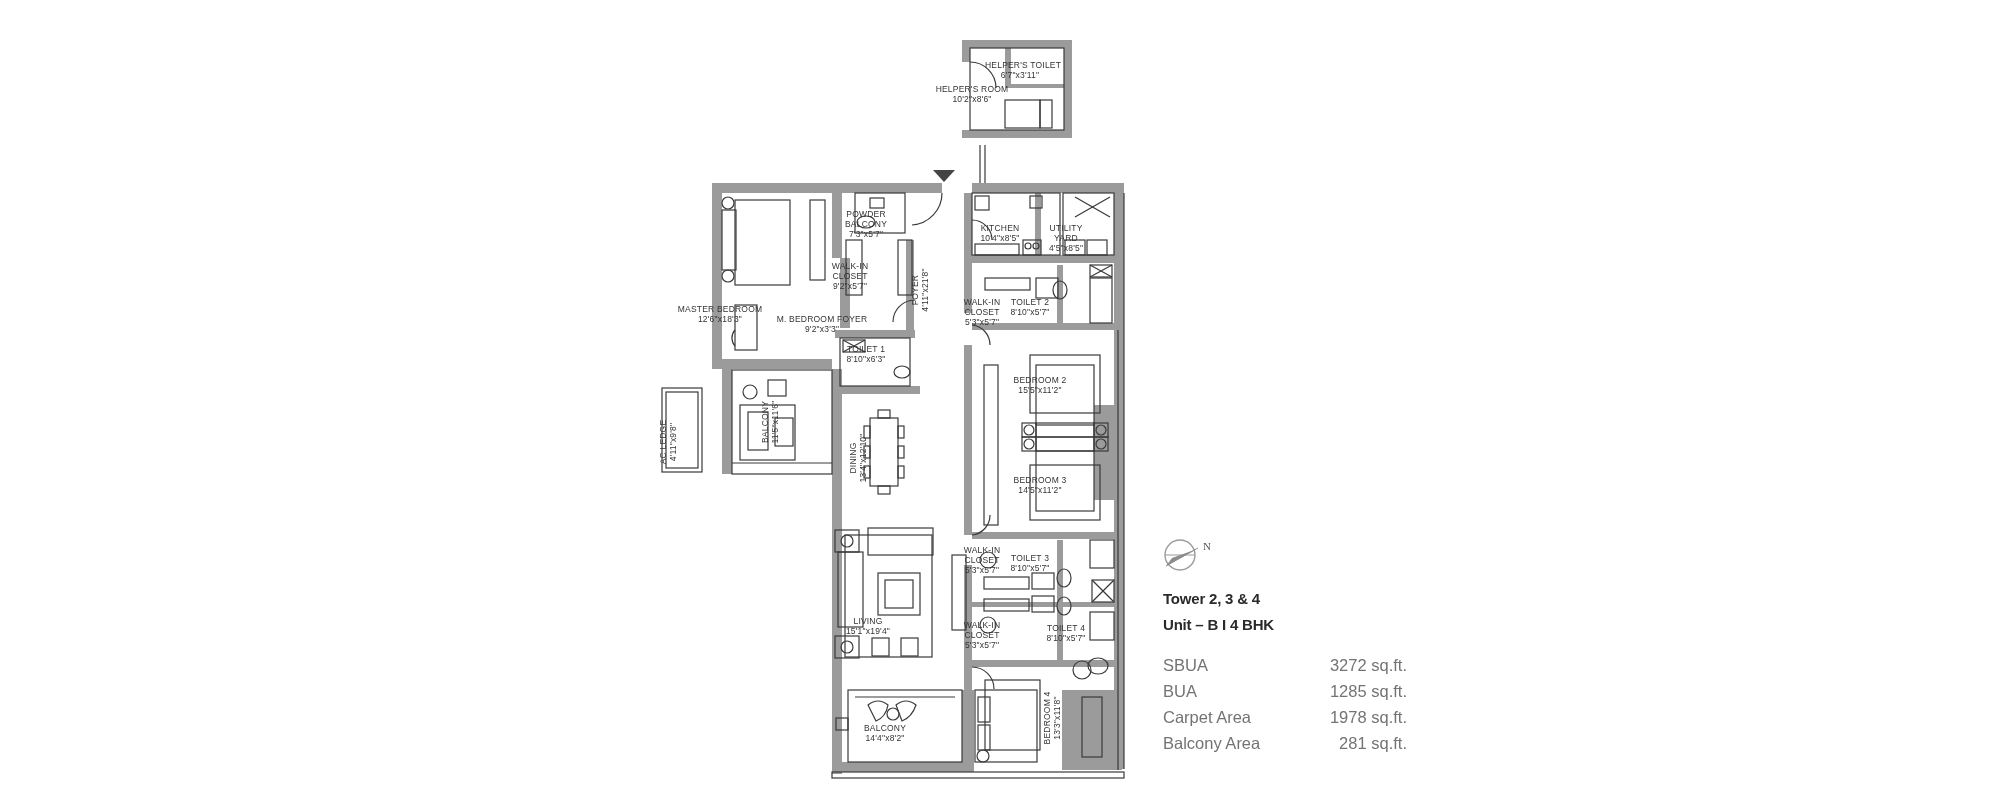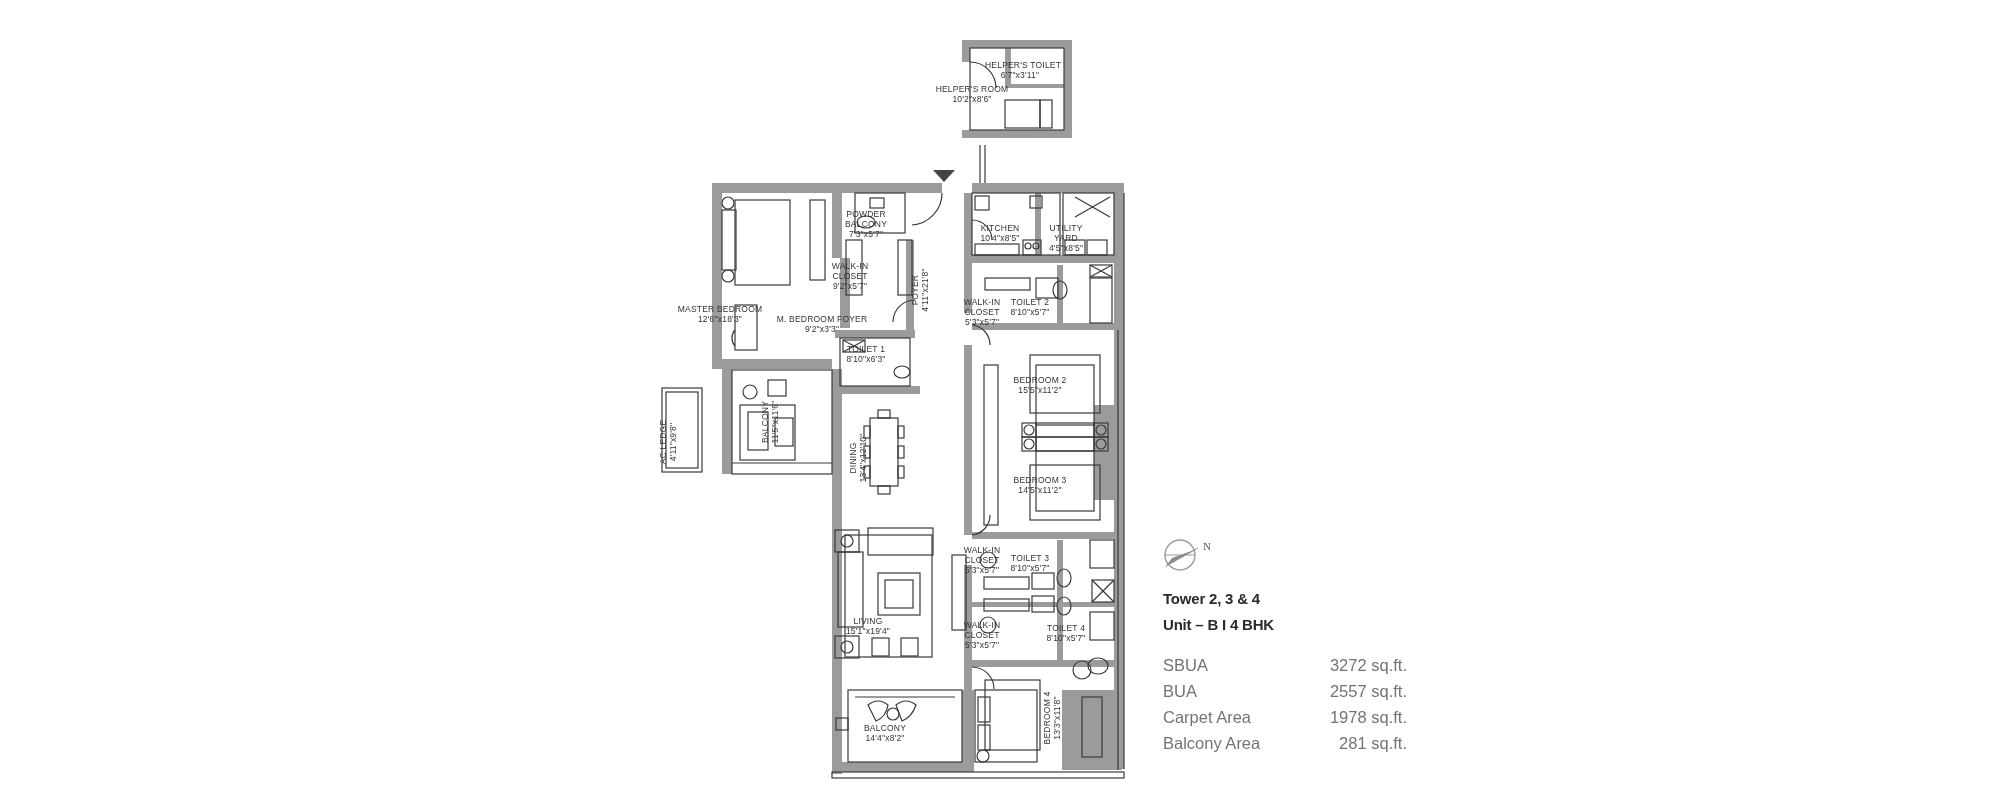--- a/index.html
+++ b/index.html
@@ -329,21 +329,21 @@
   <div class="info">
     <div class="title">Tower 2, 3 &amp; 4</div>
     <div class="title">Unit – B  I  4 BHK</div>
     <div class="table">
       <div class="row">
         <span>SBUA</span>
         <span class="val">3272 sq.ft.</span>
       </div>
       <div class="row">
         <span>BUA</span>
-        <span class="val">2557  sq.ft.</span>
+        <span class="val">1285  sq.ft.</span>
       </div>
       <div class="row">
         <span>Carpet Area</span>
         <span class="val">1978 sq.ft.</span>
       </div>
       <div class="row">
         <span>Balcony Area</span>
         <span class="val">281 sq.ft.</span>
       </div>
     </div>

